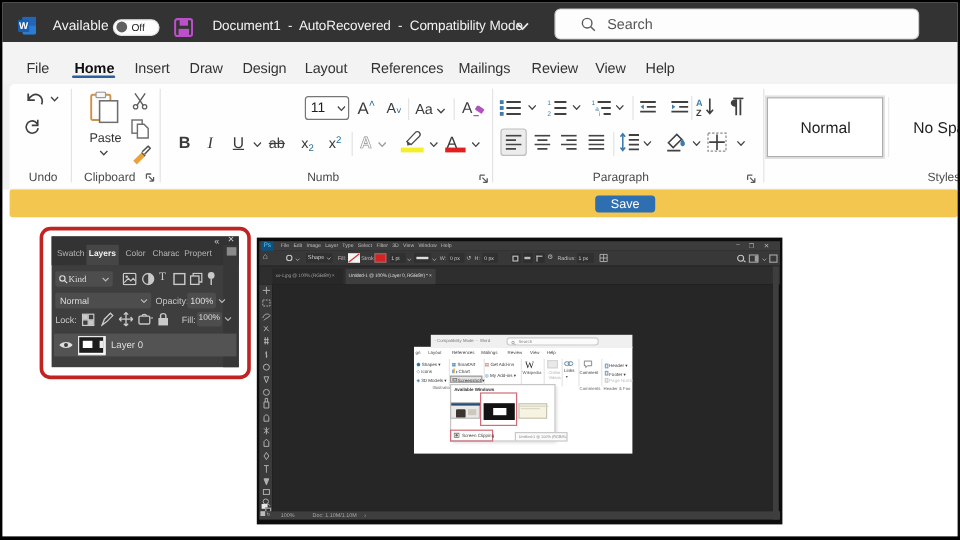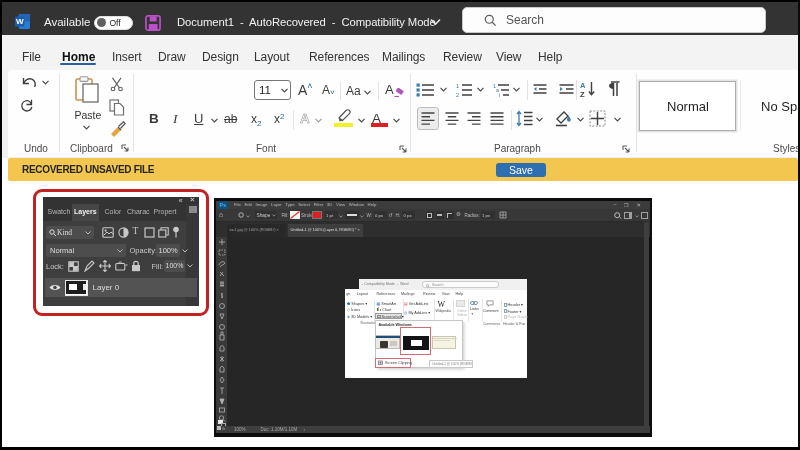--- a/index.html
+++ b/index.html
@@ -160,21 +160,21 @@
     </svg>
   <div class="abs" style="left:326px; top:52.5px; width:19px; height:4.5px; background:#f3ef2a;"></div>
   <svg class="chev" style="left:350px; top:48px;" viewBox="0 0 7 5">
       <path d="M0.5 0.8 L3.5 4 L6.5 0.8" stroke="#444" stroke-width="1.1" fill="none"></path>
     </svg>
   <div class="rt" style="left:364px; top:41px; font-size:13.5px;">A</div>
   <div class="abs" style="left:363px; top:52.5px; width:17px; height:4.5px; background:#e02020;"></div>
   <svg class="chev" style="left:385px; top:48px;" viewBox="0 0 7 5">
       <path d="M0.5 0.8 L3.5 4 L6.5 0.8" stroke="#444" stroke-width="1.1" fill="none"></path>
     </svg>
-  <div class="glabel" style="left:248px;">Font</div>
+  <div class="glabel" style="left:248px;">Numb</div>
   <svg class="abs" style="left:391px; top:75px;" width="8" height="8" viewBox="0 0 8 8">
       <path d="M1 1 L5 1 M1 1 L1 5" stroke="#5a5a5a" stroke-width="1.1"></path>
       <path d="M3 3 L7 7 M7 7 L7 3.6 M7 7 L3.6 7" stroke="#5a5a5a" stroke-width="1.1"></path>
     </svg>
 
   <svg class="abs" style="left:408px; top:13px;" width="19" height="14" viewBox="0 0 19 14">
     <rect x="0.5" y="0.5" width="3.2" height="3.2" fill="#3f7cae"></rect>
       <rect x="0.5" y="5.4" width="3.2" height="3.2" fill="#3f7cae"></rect>
       <rect x="0.5" y="10.3" width="3.2" height="3.2" fill="#3f7cae"></rect>
     <path d="M6 2 L18 2 M6 7 L18 7 M6 12 L18 12" stroke="#404040" stroke-width="1.7"></path>
@@ -262,21 +262,20 @@
     </svg>
 
   <div class="abs" style="left:631px; top:11px; width:97px; height:50px; background:#fff; border:1px solid #adadad; box-shadow:0 0 0 1.5px #e2e2e2;"></div>
   <div class="abs" style="left:659px; top:29px; font-size:13px; color:#1f1f1f;">Normal</div>
   <div class="ssep" style="left:731.5px; top:11px; height:50px; background:#ececec;"></div>
   <div class="abs" style="left:753px; top:29px; font-size:13px; color:#1f1f1f; white-space:nowrap;">No Spac</div>
   <div class="glabel" style="left:765px;">Styles</div>
 </div>
 
 <div style="position:absolute; left:8px; top:158px; width:790px; height:23px; background:#f2c64f; border-radius:2px;">
-  <div style="position:absolute; left:14px; top:6px; font-size:10px; letter-spacing:-0.3px; color:#262626; font-weight:bold; white-space:nowrap;">RECOVERED UNSAVED FILE</div>
   <div style="position:absolute; left:488px; top:4.5px; width:50px; height:14.5px; background:#2e6fb2; border-radius:3px; color:#fff; font-size:10.5px; text-align:center; line-height:14px;">Save</div>
 </div>
 
 <div style="position:absolute; left:33px; top:189px; width:176px; height:127px; border:3.5px solid #c32222; border-radius:9px;"></div>
 
 <div id="lp" style="position:absolute; left:42.5px; top:197px; width:156.5px; height:109px; background:#3e3e3e; font-family:'Liberation Sans',sans-serif;">
 
   <div class="abs" style="left:0; top:0; width:156.5px; height:23.5px; background:#333333;"></div>
   <div class="abs" style="left:136px; top:-1.5px; font-size:7.5px; color:#cfcfcf;">«</div>
   <div class="abs" style="left:147px; top:-1px; font-size:7px; color:#cfcfcf;">✕</div>

